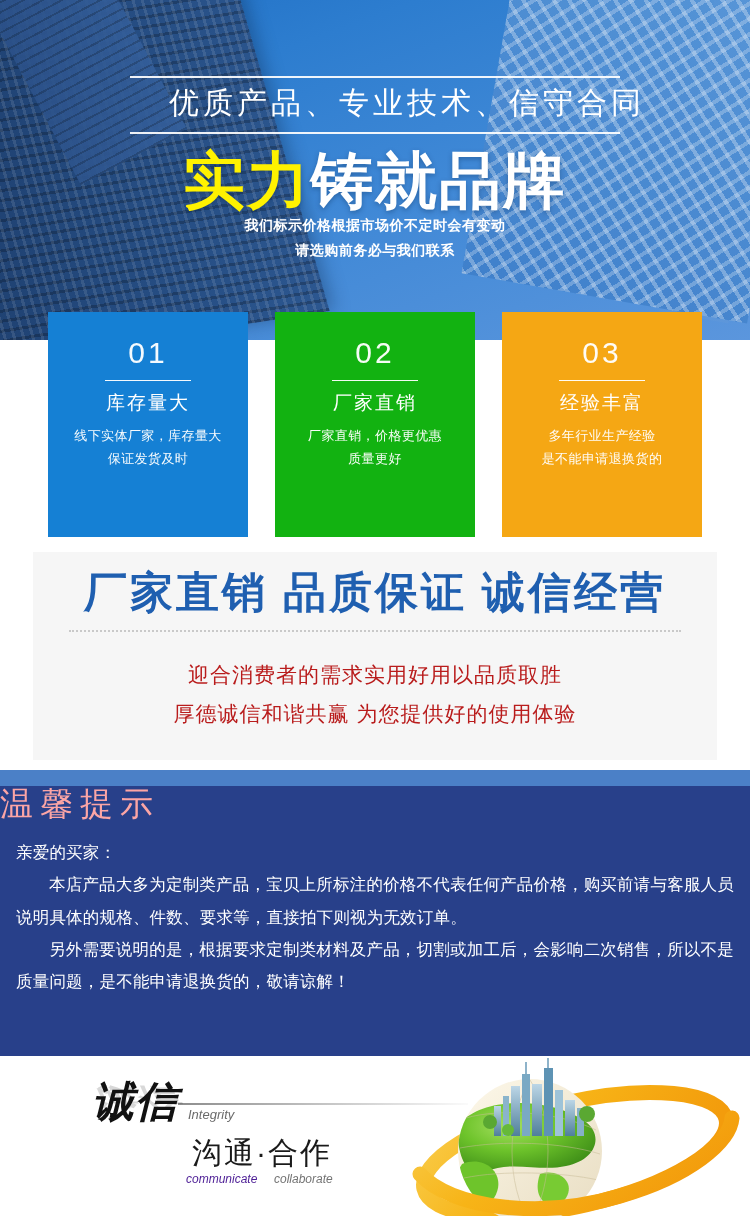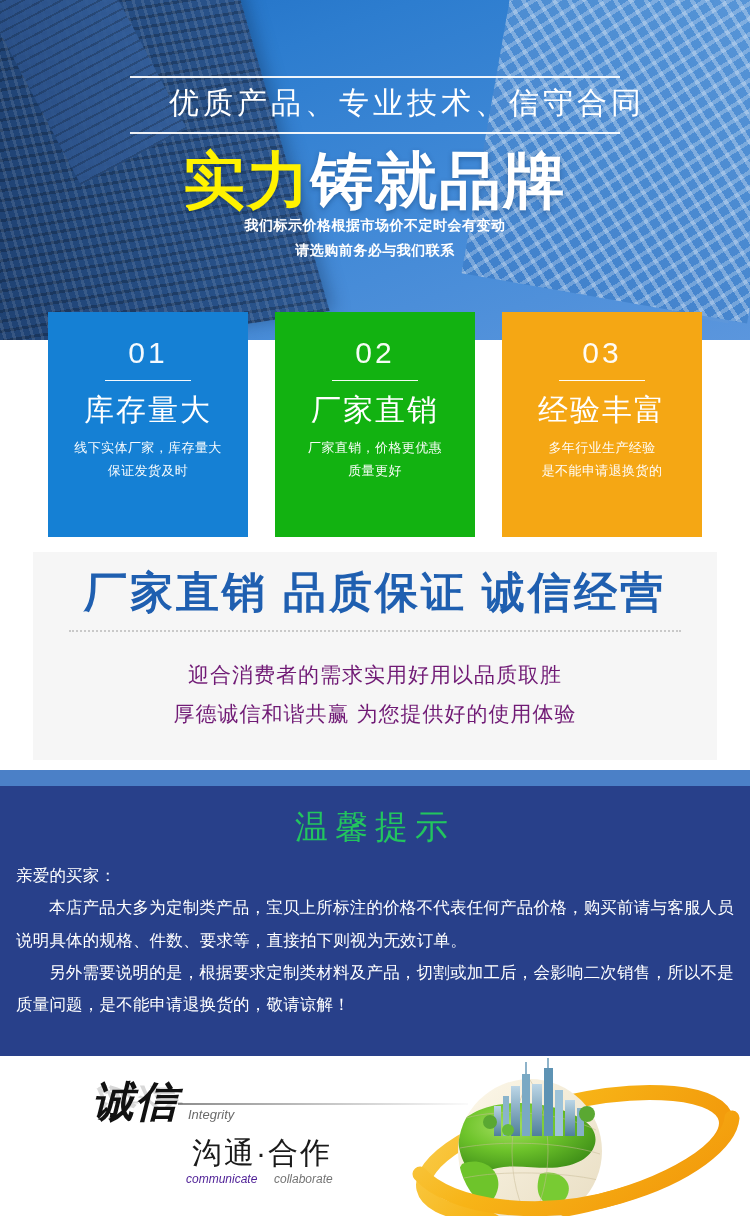--- a/index.html
+++ b/index.html
@@ -146,21 +146,21 @@
     line-height: 1;
     color: rgba(255,255,255,0.96);
   }
   .card-divider {
     width: 86px;
     height: 1px;
     background: rgba(255,255,255,0.95);
     margin: 12px auto 12px auto;
   }
   .card-title {
-    font-size: 30px;
+    font-size: 19px;
     font-weight: 400;
     letter-spacing: 2px;
     line-height: 1.1;
     color: #ffffff;
   }
   .card-desc {
     margin-top: 11px;
     font-size: 13px;
     line-height: 1.75;
     letter-spacing: .4px;
@@ -193,21 +193,21 @@
     line-height: 1.25;
     white-space: nowrap;
   }
   .slogan-dots {
     width: 612px;
     margin: 10px auto 0 auto;
     border-top: 2px dotted #c9c9c9;
   }
   .slogan-lines {
     margin-top: 24px;
-    color: #701a75;
+    color: #b91c1c;
     font-size: 21px;
     line-height: 1.85;
     letter-spacing: 1px;
   }
   .strip-light {
     position: absolute;
     left: 0; top: 770px;
     width: 750px; height: 16px;
     background: #4b80c7;
   }
@@ -215,26 +215,25 @@
   
   .notice {
     position: absolute;
     left: 0; top: 786px;
     width: 750px;
     height: 270px;
     background: #28408a;
     box-sizing: border-box;
   }
   .notice-title {
-    text-align: center;
-    color: #22c55e;
+    text-align: left;
+    color: #fca5a5;
     font-size: 33px;
     letter-spacing: 7px;
     font-weight: 400;
-    padding-top: 23px;
     line-height: 1.1;
   }
   .notice-body {
     color: #ffffff;
     font-size: 16.5px;
     line-height: 1.95;
     letter-spacing: .2px;
     padding: 14px 16px 0 16px;
     text-align: justify;
   }

